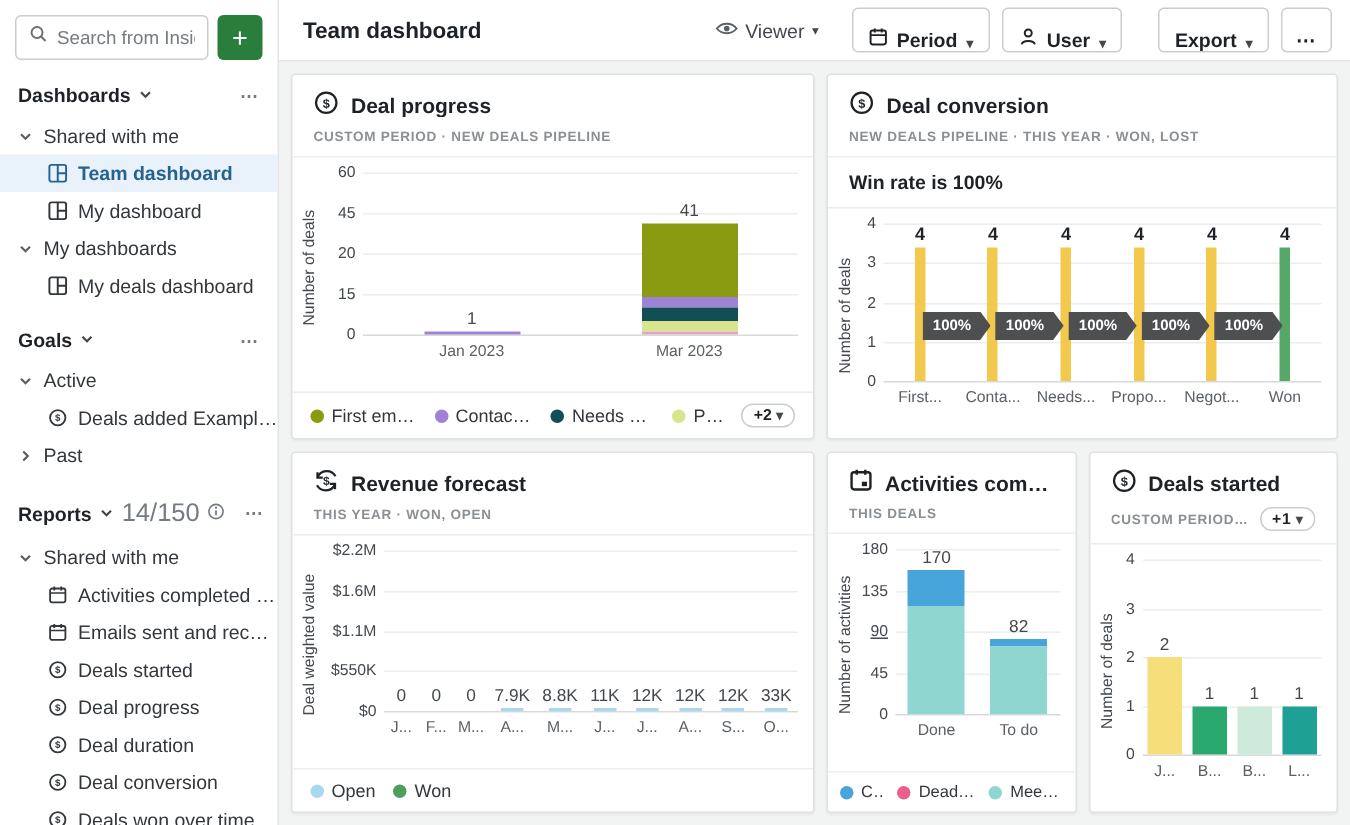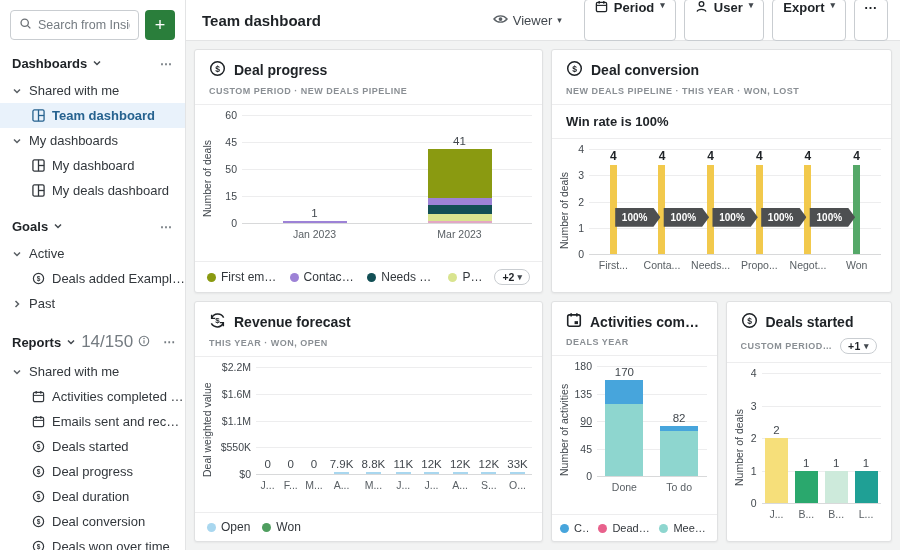--- a/index.html
+++ b/index.html
@@ -25,22 +25,22 @@
   .tree-row.item { padding-left:32px; color:#32373c; }
   .tree-row.item.selected { background:#e9f2fb; color:#26628f; font-weight:bold; }
   .tree-row .chev { color:#5a6065; display:flex; width:10px; justify-content:center; }
   .tree-row svg { flex:none; }
 
   
   main { flex:1; display:flex; flex-direction:column; min-width:0; background:#f2f3f3; }
   .topbar { height:41px; min-height:41px; background:#fff; border-bottom:1px solid #e3e4e5; display:flex; align-items:center; padding:0 12px 0 16px; gap:8px; }
   .topbar .title { font-size:15px; font-weight:bold; color:#1e2226; margin-right:auto; }
   .ghost-btn { display:flex; align-items:center; gap:5px; font-size:13px; color:#42484e; background:none; border:none; cursor:pointer; font-family:inherit; margin-right:14px; }
-  .btn { display:flex; align-items:flex-start; gap:6px; height:42px; padding:0 10px; border:1px solid #c9cdd1; border-radius:4px; background:#fff; font-size:13px; font-weight:bold; color:#1e2226; cursor:pointer; font-family:inherit; }
-  .btn.export { margin-left:0; }
+  .btn { display:flex; align-items:flex-end; gap:6px; height:30px; padding:0 10px; border:1px solid #c9cdd1; border-radius:4px; background:#fff; font-size:13px; font-weight:bold; color:#1e2226; cursor:pointer; font-family:inherit; }
+  .btn.export { margin-left:16px; }
   .btn.more { padding:0 9px; letter-spacing:1px; }
   .caret { font-size:9px; color:#42484e; }
 
   .content { flex:1; padding:8px; display:flex; flex-direction:column; gap:8px; overflow:hidden; }
   .row { display:flex; gap:8px; min-height:0; }
   .row1 { height:244px; min-height:244px; }
   .row2 { flex:1; }
   .card { background:#fff; border:1px solid #e0e1e2; border-radius:3px; display:flex; flex-direction:column; overflow:hidden; box-shadow:0 1px 2px rgba(0,0,0,.05); }
   .card-dp, .card-rf { width:349px; min-width:349px; }
   .card-dc { flex:1; }
@@ -112,37 +112,37 @@
         <div class="tree-row item selected">
           <span style="display: flex;">
             <svg width="13" height="13" viewBox="0 0 14 14">
               <rect x="1" y="1" width="12" height="12" rx="1.5" fill="none" stroke="currentColor" stroke-width="1.4"></rect>
               <line x1="7" y1="1" x2="7" y2="13" stroke="currentColor" stroke-width="1.4"></line>
               <line x1="7" y1="7" x2="13" y2="7" stroke="currentColor" stroke-width="1.4"></line>
             </svg>
           </span>
           <span class="lbl">Team dashboard</span>
         </div>
+        <div class="tree-row item">
+          <span style="display: flex;">
+            <svg width="13" height="13" viewBox="0 0 14 14">
+              <rect x="1" y="1" width="12" height="12" rx="1.5" fill="none" stroke="currentColor" stroke-width="1.4"></rect>
+              <line x1="7" y1="1" x2="7" y2="13" stroke="currentColor" stroke-width="1.4"></line>
+              <line x1="7" y1="7" x2="13" y2="7" stroke="currentColor" stroke-width="1.4"></line>
+            </svg>
+          </span>
+          <span class="lbl">My dashboard</span>
+        </div>
         <div class="tree-row group">
           <span class="chev">
             <svg width="10" height="10" viewBox="0 0 10 10">
               <path d="M2 3.5 L5 6.5 L8 3.5" stroke="#5a6065" stroke-width="1.5" fill="none"></path>
             </svg>
           </span>
           <span class="lbl">My dashboards</span>
-        </div>
-        <div class="tree-row item">
-          <span style="display: flex;">
-            <svg width="13" height="13" viewBox="0 0 14 14">
-              <rect x="1" y="1" width="12" height="12" rx="1.5" fill="none" stroke="currentColor" stroke-width="1.4"></rect>
-              <line x1="7" y1="1" x2="7" y2="13" stroke="currentColor" stroke-width="1.4"></line>
-              <line x1="7" y1="7" x2="13" y2="7" stroke="currentColor" stroke-width="1.4"></line>
-            </svg>
-          </span>
-          <span class="lbl">My dashboard</span>
         </div>
         <div class="tree-row item">
           <span style="display: flex;">
             <svg width="13" height="13" viewBox="0 0 14 14">
               <rect x="1" y="1" width="12" height="12" rx="1.5" fill="none" stroke="currentColor" stroke-width="1.4"></rect>
               <line x1="7" y1="1" x2="7" y2="13" stroke="currentColor" stroke-width="1.4"></line>
               <line x1="7" y1="7" x2="13" y2="7" stroke="currentColor" stroke-width="1.4"></line>
             </svg>
           </span>
           <span class="lbl">My deals dashboard</span>
@@ -324,21 +324,21 @@
                   </svg></span>
               <span class="lbl">Deal progress</span>
             </div>
             <div class="card-sub">CUSTOM PERIOD · NEW DEALS PIPELINE</div>
           </div>
           <div class="chart-area">
               <div class="ylabel">Number of deals</div>
               <div class="yticks" style="width: 28px;">
                 <span style="top: 100%;">0</span>
                 <span style="top: 75%;">15</span>
-                <span style="top: 50%;">50</span>
+                <span style="top: 50%;">20</span>
                 <span style="top: 25%;">45</span>
                 <span style="top: 0%;">60</span>
               </div>
               <div class="plot">
                 <div class="grid base" style="top: 100%;"></div>
                 <div class="grid" style="top: 75%;"></div>
                 <div class="grid" style="top: 50%;"></div>
                 <div class="grid" style="top: 25%;"></div>
                 <div class="grid" style="top: 0%;"></div>
                 <div class="cols">
@@ -589,21 +589,21 @@
           <div class="card-head">
             <div class="card-title">
               <span><svg width="16" height="16" viewBox="0 0 14 14">
                     <rect x="1.5" y="2.5" width="11" height="10" rx="1.5" fill="none" stroke="#1e2226" stroke-width="1.4"></rect>
                     <line x1="4.5" y1="1" x2="4.5" y2="4" stroke="#1e2226" stroke-width="1.4"></line>
                     <line x1="9.5" y1="1" x2="9.5" y2="4" stroke="#1e2226" stroke-width="1.4"></line>
                     <rect x="7.5" y="8" width="3" height="2.6" fill="#1e2226"></rect>
                   </svg></span>
               <span class="lbl">Activities complete...</span>
             </div>
-            <div class="card-sub">DEALS YEAR</div>
+            <div class="card-sub">THIS DEALS</div>
           </div>
           <div class="chart-area">
               <div class="ylabel">Number of activities</div>
               <div class="yticks" style="width: 26px;">
                 <span style="top: 100%;">0</span>
                 <span style="top: 75%;">45</span>
                 <span style="top: 50%; text-decoration: underline;">90</span>
                 <span style="top: 25%;">135</span>
                 <span style="top: 0%;">180</span>
               </div>

